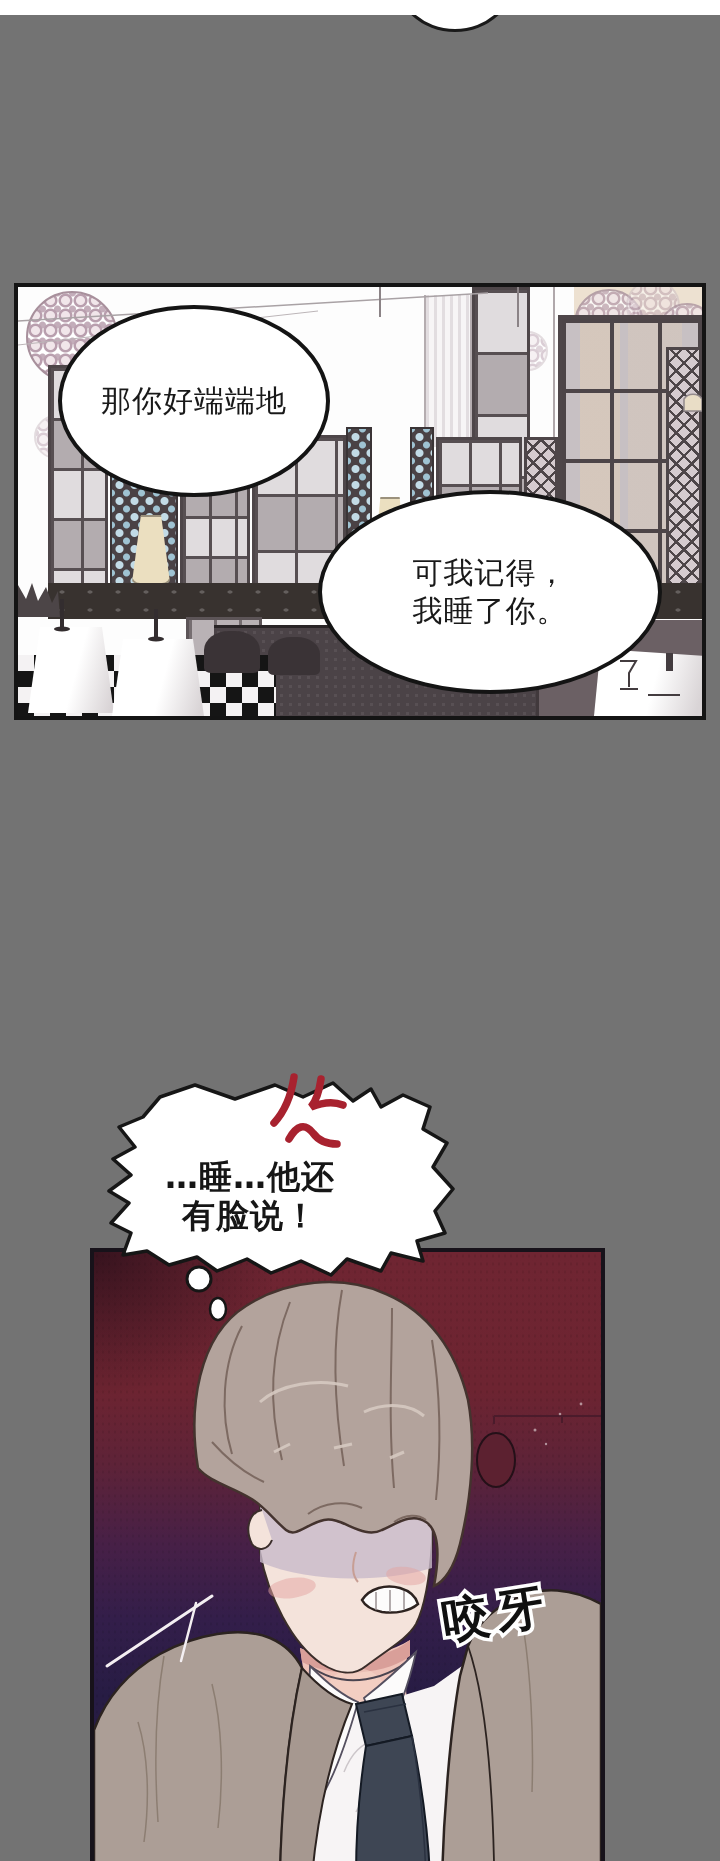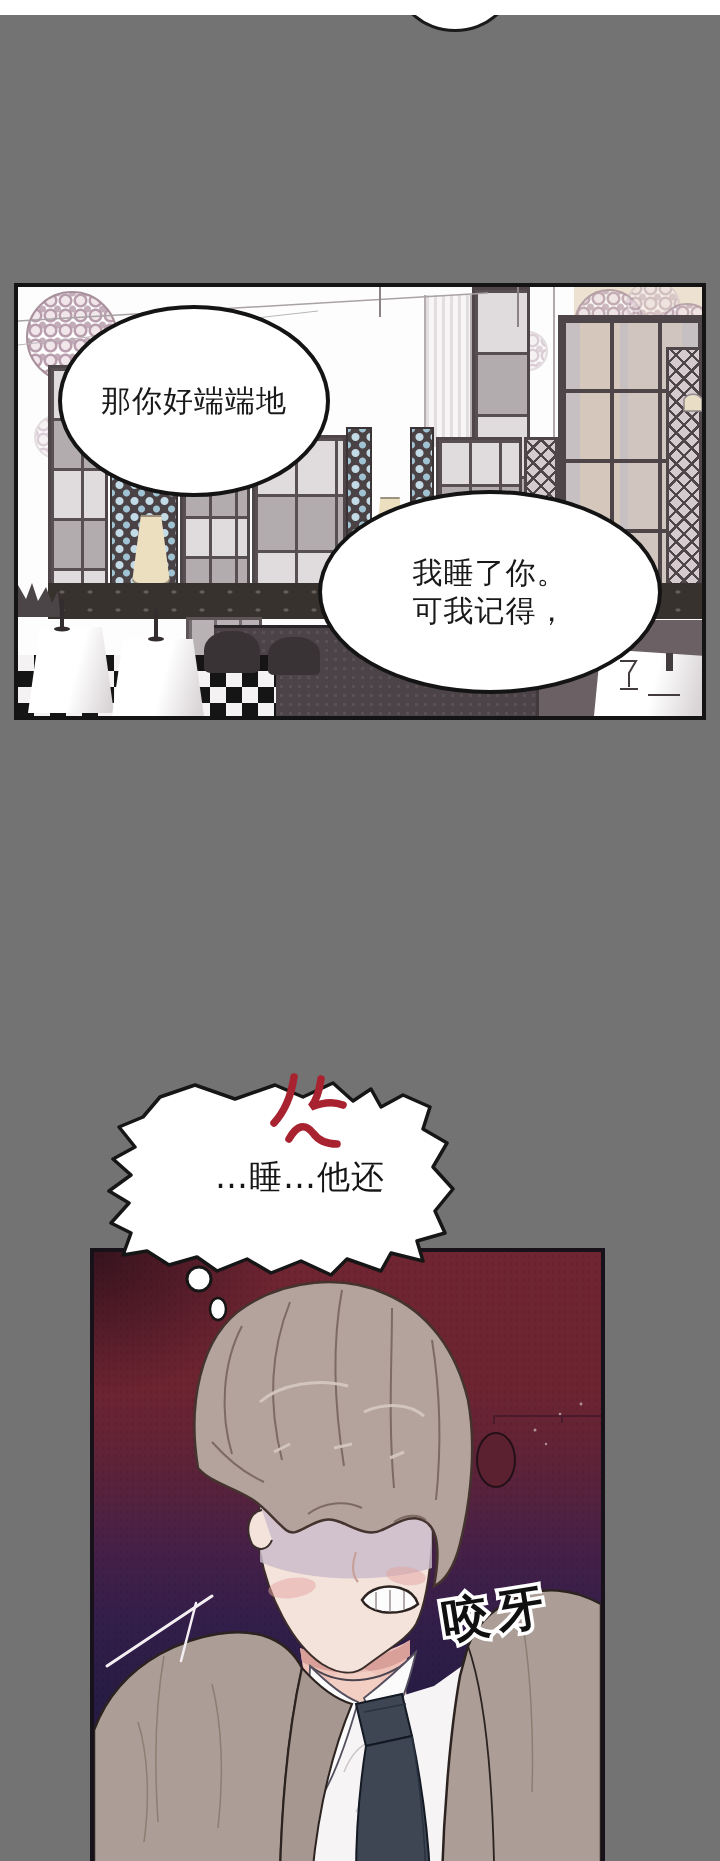--- a/index.html
+++ b/index.html
@@ -59,22 +59,22 @@
   .beigeTR { background:#e8d9c6; opacity:.8; border-radius:0 0 22px 22px; }
 
   
   .bubble { position:absolute; background:#fff; border:4px solid #141414; border-radius:50%;
     display:flex; flex-direction:column; align-items:center; justify-content:center; z-index:10; }
   .btext { font-size:30px; line-height:38px; letter-spacing:1px; color:#191919; text-align:center; font-weight:500; }
   .btext span { display:block; }
 
   
   .thought-wrap { position:absolute; left:85px; top:1040px; width:395px; height:300px; z-index:20; }
-  .thought-text { position:absolute; left:30px; top:102px; width:270px; text-align:right;
-    font-size:33px; line-height:39px; font-weight:400; color:#161616; letter-spacing:1px; }
+  .thought-text { position:absolute; left:30px; top:102px; width:270px; text-align:center;
+    font-size:33px; line-height:39px; font-weight:700; color:#161616; letter-spacing:1px; }
   .thought-text span { display:block; }
 
   
   .panel2 { position:absolute; left:90px; top:1233px; width:515px; height:628px;
     border:4px solid #17121a; border-bottom:none; overflow:hidden; z-index:5;
     background: linear-gradient(180deg, #6f2532 0%, #6d2431 22%, #5e2338 34%, #472047 47%, #331e4a 59%, #271c44 71%, #251b41 100%); }
   .speckle { position:absolute; inset:0;
     background-image: radial-gradient(rgba(0,0,0,.3) 1px, transparent 1.4px);
     background-size:6px 8px; opacity:.25; z-index:1; }
   .cornershade { position:absolute; left:0; top:0; width:220px; height:170px;
@@ -163,22 +163,22 @@
       </g>
     </svg>
 
     <div class="bubble" style="left:40px; top:18px; width:272px; height:192px;">
       <div class="btext">
         <span>那你好端端地</span>
       </div>
     </div>
     <div class="bubble" style="left:300px; top:203px; width:344px; height:204px;">
       <div class="btext">
+        <span>可我记得，</span>
         <span>我睡了你。</span>
-        <span>可我记得，</span>
       </div>
     </div>
   </div>
 
   <div class="panel2">
     <div class="speckle"></div>
     <div class="cornershade"></div>
 
     <svg class="figure" width="507" height="624" viewBox="0 0 507 624">
 
@@ -279,16 +279,17 @@
       <circle cx="114" cy="224" r="12" fill="#ffffff" stroke="#161616" stroke-width="3"></circle>
       <ellipse cx="133" cy="254" rx="8" ry="11" fill="#ffffff" stroke="#161616" stroke-width="2.5"></ellipse>
       <g stroke="#a8222f" stroke-width="7.5" stroke-linecap="round" fill="none">
         <path d="M209 22 C 206 42 200 56 189 68"></path>
         <path d="M236 24 C 234 38 231 46 226 52 C 236 48 248 46 258 50"></path>
         <path d="M204 84 C 212 70 220 68 228 78 C 233 85 242 89 252 89"></path>
       </g>
     </svg>
     <div class="thought-text">
       <span>…睡…他还</span>
+      <span>有脸说！</span>
     </div>
   </div>
 
 </div>
 
 </body></html>

